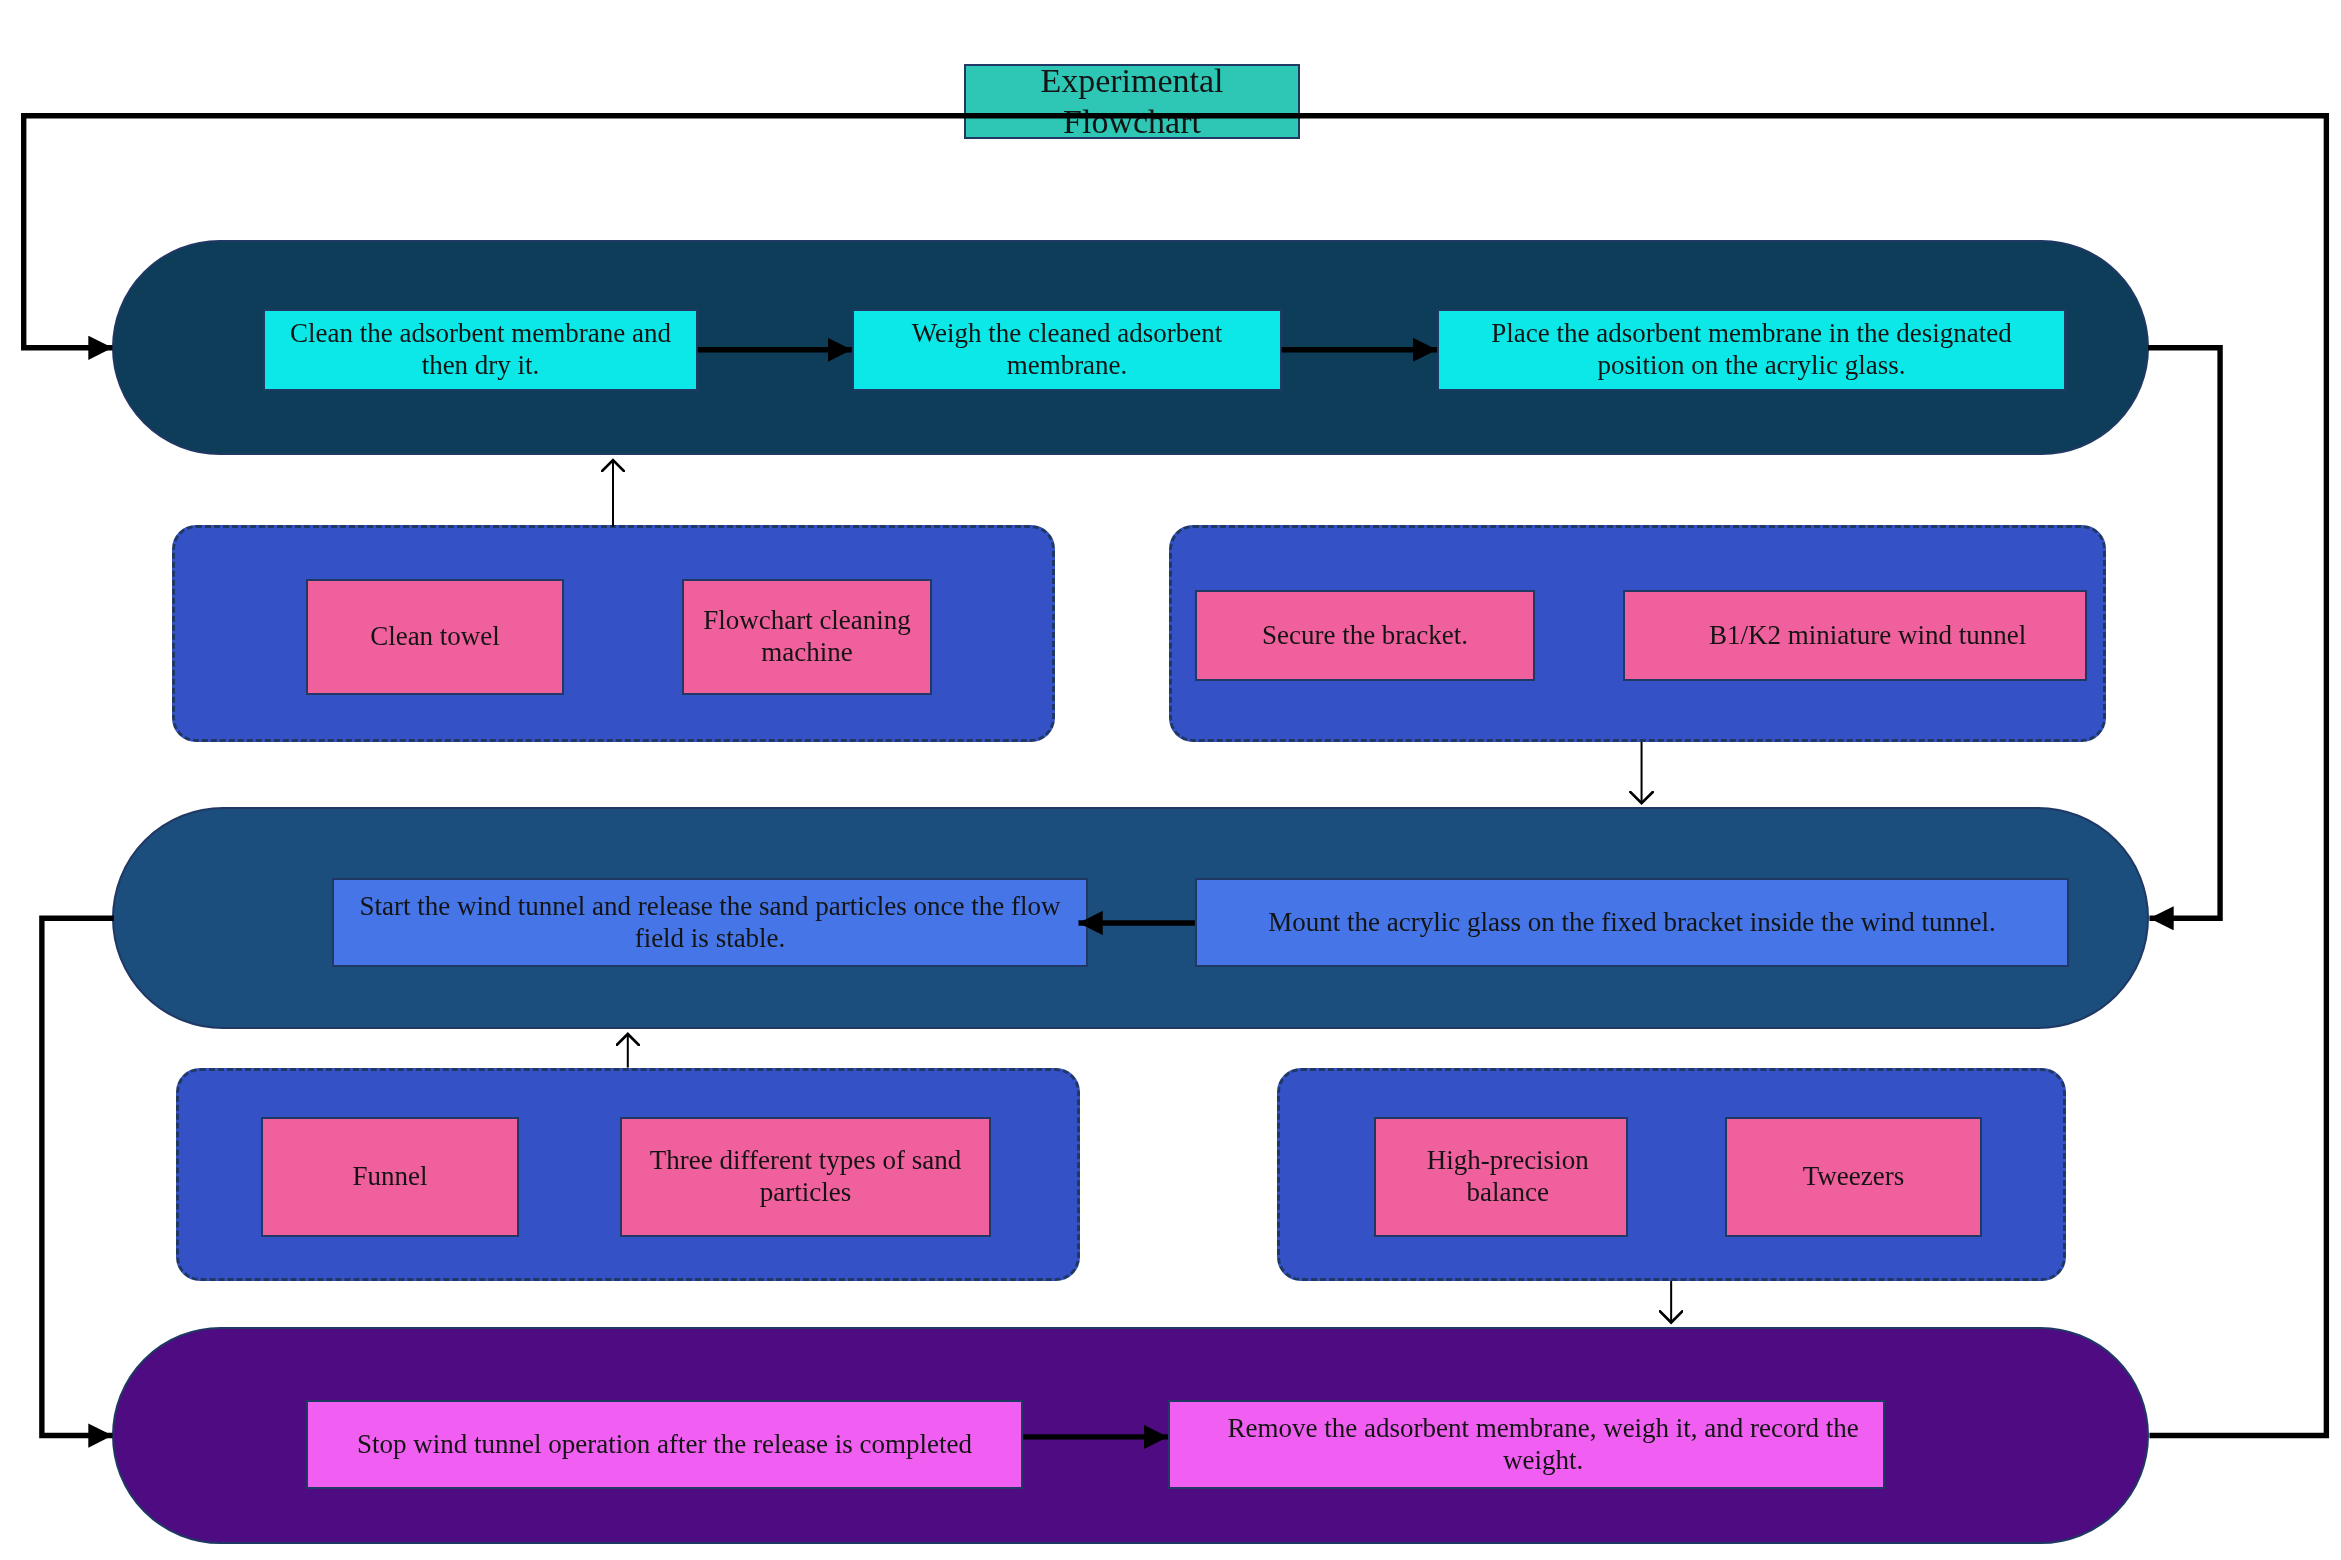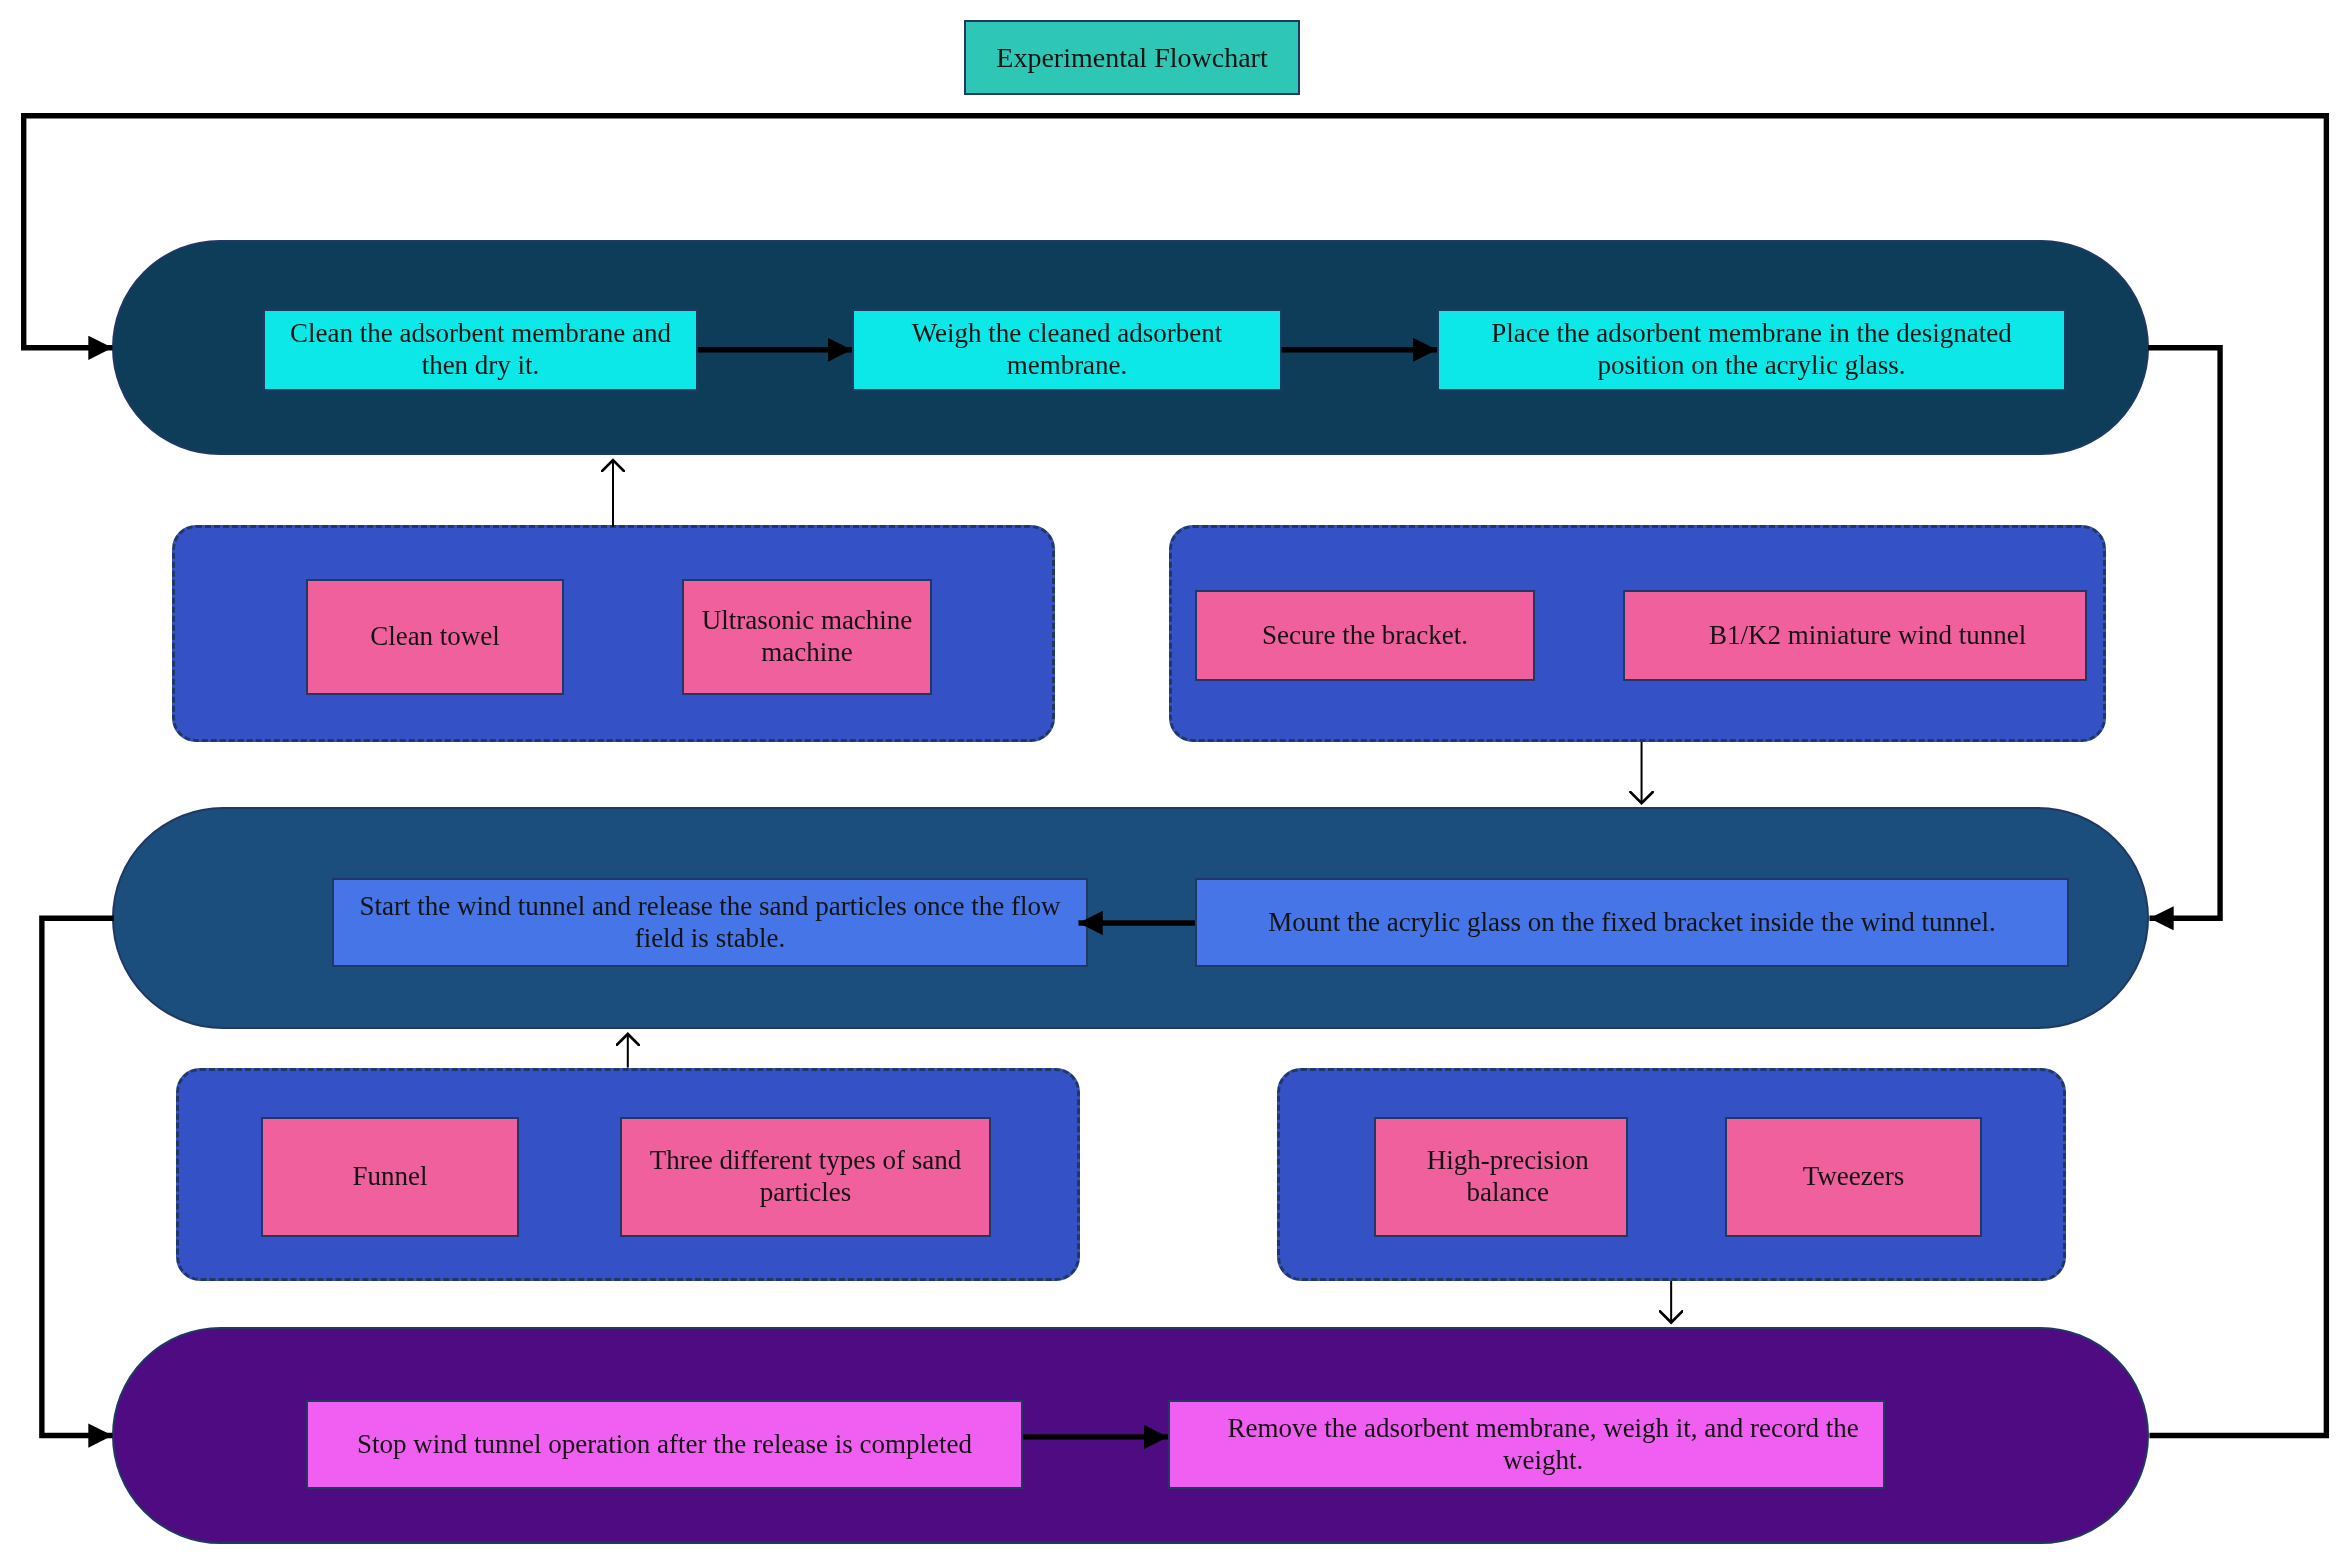--- a/index.html
+++ b/index.html
@@ -5,21 +5,21 @@
   html,body{margin:0;padding:0;background:#ffffff;}
   #canvas{
     position:relative;width:2342px;height:1560px;background:#ffffff;
     font-family:"Liberation Serif","DejaVu Serif",serif;color:#141414;overflow:hidden;
   }
   .abs{position:absolute;box-sizing:border-box;}
   .node{
     display:flex;align-items:center;justify-content:center;text-align:center;
     line-height:1.18;font-size:27px;padding:2.7px 6.7px;
   }
-  .title-box{background:var(--teal);border:2px solid var(--edge);font-size:28px;z-index:2;}
+  .title-box{background:var(--teal);border:2px solid var(--edge);font-size:34px;z-index:2;margin-top:44px;}
   .stadium{border-radius:672px;border:2px solid var(--edge);z-index:2;}
   .stage1{background:var(--navy);}
   .stage2{background:var(--midblue);}
   .stage3{background:var(--purple);}
   .dashed{background:var(--royal);border:3.4px dashed var(--edge);border-radius:24px;z-index:2;}
   .cyan-box{background:var(--cyan);border:2px solid var(--edge);z-index:3;}
   .pink-box{background:var(--pink);border:2px solid var(--edge);z-index:3;}
   .blue-box{background:var(--boxblue);border:2px solid var(--edge);z-index:3;}
   .magenta-box{background:var(--magenta);border:2px solid var(--edge);z-index:3;margin-top:8px;}
   #connectors{position:absolute;left:0;top:0;width:2342px;height:1560px;z-index:4;pointer-events:none;}
@@ -42,21 +42,21 @@
   </div>
   <div class="abs node cyan-box" style="left:1437px;top:309px;width:629px;height:82px;">
     <span>Place the adsorbent membrane in the designated position on the acrylic glass.</span>
   </div>
 
   <div class="abs dashed" style="left:172px;top:525px;width:883px;height:217px;"></div>
   <div class="abs node pink-box" style="left:306px;top:579px;width:258px;height:116px;">
     <span>Clean towel</span>
   </div>
   <div class="abs node pink-box" style="left:682px;top:579px;width:250px;height:116px;">
-    <span>Ultrasonic machine machine</span>
+    <span>Flowchart cleaning machine</span>
   </div>
 
   <div class="abs dashed" style="left:1169px;top:525px;width:937px;height:217px;"></div>
   <div class="abs node pink-box" style="left:1195px;top:590px;width:340px;height:91px;">
     <span>Secure the bracket.</span>
   </div>
   <div class="abs node pink-box" style="left:1623px;top:590px;width:464px;height:91px;padding-left:32px;">
     <span>B1/K2 miniature wind tunnel</span>
   </div>
 

